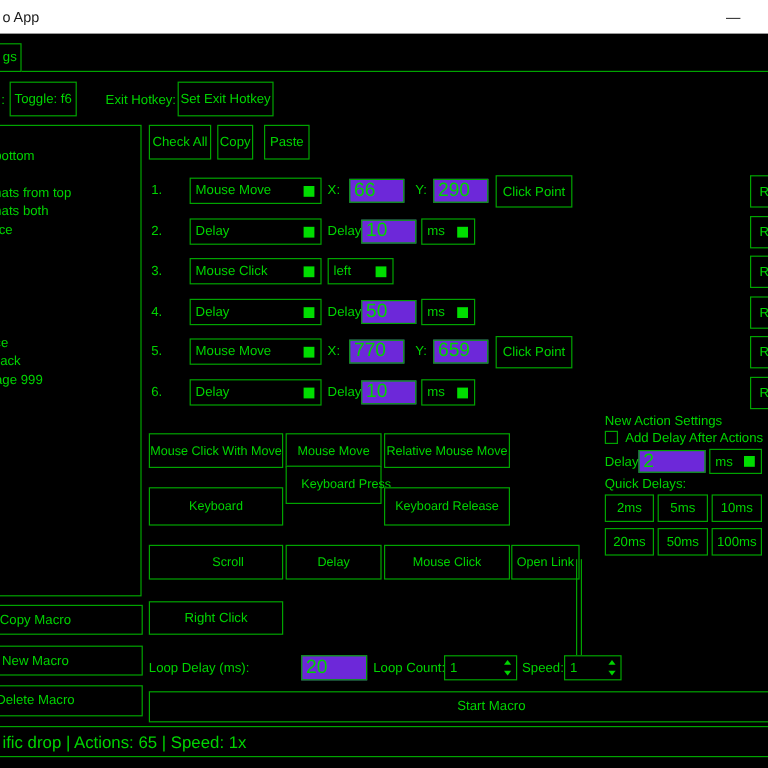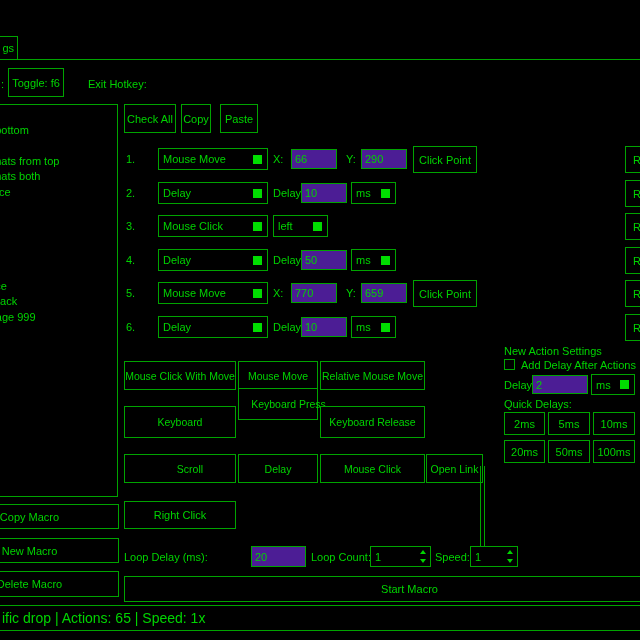--- a/index.html
+++ b/index.html
@@ -6,52 +6,61 @@
   #stage{position:relative;width:640px;height:640px;overflow:hidden;background:var(--bg,#000);
          font-family:"Liberation Sans",sans-serif;}
   
   .titlebar{position:absolute;left:0;top:0;width:640px;height:28px;background:var(--tb,#fff);}
   .titlebar .title{position:absolute;left:2px;top:0;height:28px;line-height:28px;color:#1a1a1a;font-size:12px;white-space:nowrap;}
   .minbtn{position:absolute;left:588px;top:0;width:46px;height:28px;display:flex;align-items:center;justify-content:center;color:#111;font-size:12px;}
   
   .lbl{position:absolute;color:var(--txt,#00d400);font-size:11px;white-space:nowrap;}
   .btn{position:absolute;background:#000;border:1px solid var(--brd,#00a400);color:var(--txt,#00d400);
        font-size:11px;display:flex;align-items:center;justify-content:center;box-sizing:border-box;white-space:nowrap;}
-  .inp{position:absolute;background:#4c1d95;border:1px solid var(--brd,#00a400);color:var(--txt,#00d400);
-       font-family:"Liberation Sans",sans-serif;font-size:11px;padding:0 3px;box-sizing:border-box;outline:none;}
+  .inp{position:absolute;background:#6d28d9;border:1px solid var(--brd,#00a400);color:var(--txt,#00d400);
+       font-family:"Liberation Sans",sans-serif;font-size:16px;padding:0 3px;box-sizing:border-box;outline:none;}
   .dd{position:absolute;background:#000;border:1px solid var(--brd,#00a400);color:var(--txt,#00d400);
       font-size:11px;display:flex;align-items:center;padding-left:4px;box-sizing:border-box;white-space:nowrap;}
   .dd .sq{position:absolute;right:5px;top:50%;margin-top:-4.5px;width:9px;height:9px;background:var(--sq,#00dd00);}
   .line{position:absolute;background:var(--brd,#00a400);}
   .cb{position:absolute;width:11px;height:11px;border:1px solid var(--brd,#00a400);background:#000;box-sizing:border-box;}
   .spin{position:absolute;background:#000;border:1px solid var(--brd,#00a400);box-sizing:border-box;color:var(--txt,#00d400);font-size:11px;}
   .spin .v{position:absolute;left:4px;top:50%;transform:translateY(-50%);}
   .spin .up{position:absolute;right:4px;top:3px;width:0;height:0;border-left:3px solid transparent;border-right:3px solid transparent;border-bottom:4px solid var(--txt,#00d400);}
   .spin .dn{position:absolute;right:4px;bottom:3px;width:0;height:0;border-left:3px solid transparent;border-right:3px solid transparent;border-top:4px solid var(--txt,#00d400);}
   .list{position:absolute;background:#000;border:1px solid var(--brd,#00a400);box-sizing:border-box;}
   .list .it{position:absolute;left:2px;height:15px;line-height:15px;color:var(--txt,#00d400);font-size:11px;white-space:nowrap;}
   .statusbar{position:absolute;background:#000;border:1px solid var(--brd,#00a400);box-sizing:border-box;}
   .statusbar .txt{position:absolute;left:11px;top:50%;transform:translateY(-50%);color:var(--txt,#00d400);font-size:14px;white-space:nowrap;}
 </style>
 </head>
 <body>
 
 <div id="stage" style="--txt: #00d400; --brd: #00a400; --sq: #00dd00; --bg: #000000; --tb: #ffffff;">
 
+  <div class="titlebar">
+    <div class="title">o App</div>
+    <div class="minbtn">
+      <span>—</span>
+    </div>
+  </div>
 
   <div class="line" style="left:0;top:59px;width:640px;height:1px;"></div>
   <div class="btn" style="left:-30px;top:36px;width:48px;height:24px;justify-content:flex-end;padding-right:3px;">
     <span>gs</span>
   </div>
 
   <div class="lbl" style="left:1px;top:78px;">:</div>
   <div class="btn" style="left:8px;top:68px;width:56px;height:29px;">
     <span>Toggle: f6</span>
   </div>
   <div class="lbl" style="left:88px;top:78px;">Exit Hotkey:</div>
+  <div class="btn" style="left:148px;top:68px;width:80px;height:29px;">
+    <span>Set Exit Hotkey</span>
+  </div>
 
   <div class="list" style="left:-20px;top:104px;width:138px;height:393px;" id="macro-list">
       <div class="it" style="top: 17.6px;">m bottom</div>
       <div class="it" style="top: 48.8px;">g mats from top</div>
       <div class="it" style="top: 64.4px;">g mats both</div>
       <div class="it" style="top: 80px;">rance</div>
       <div class="it" style="top: 95.6px;"></div>
       <div class="it" style="top: 111.2px;"></div>
       <div class="it" style="top: 126.8px;"></div>
       <div class="it" style="top: 142.4px;"></div>

